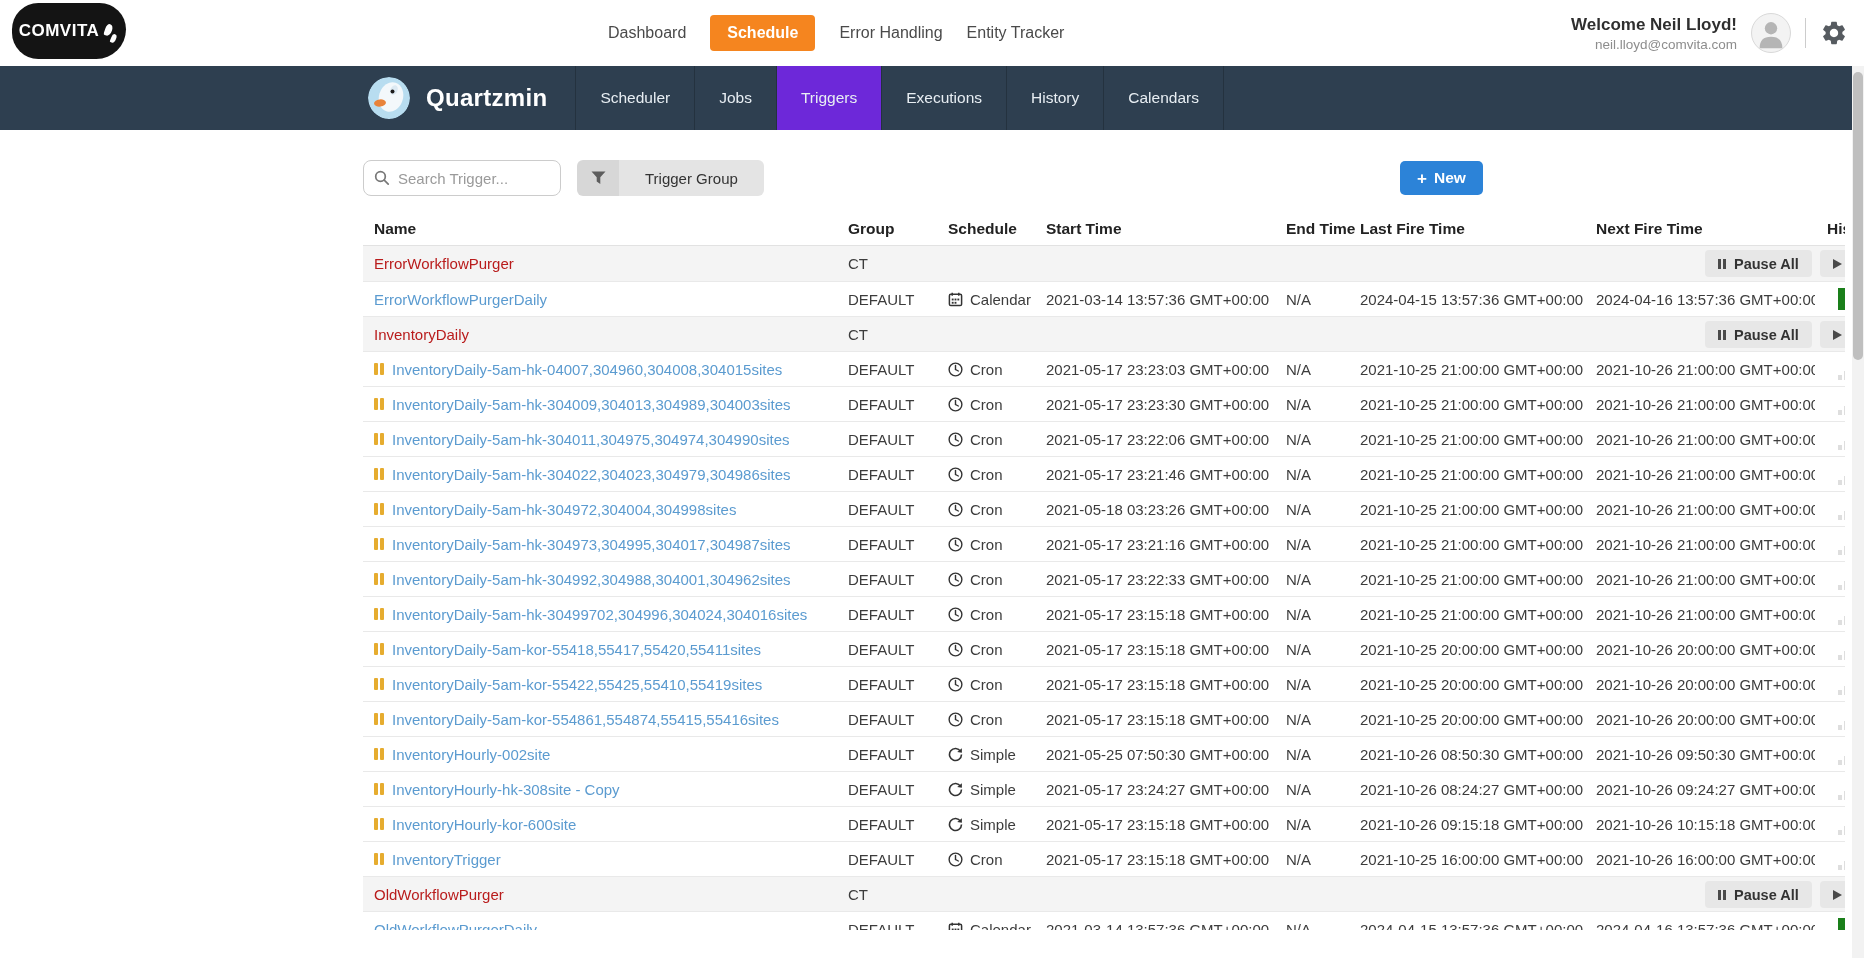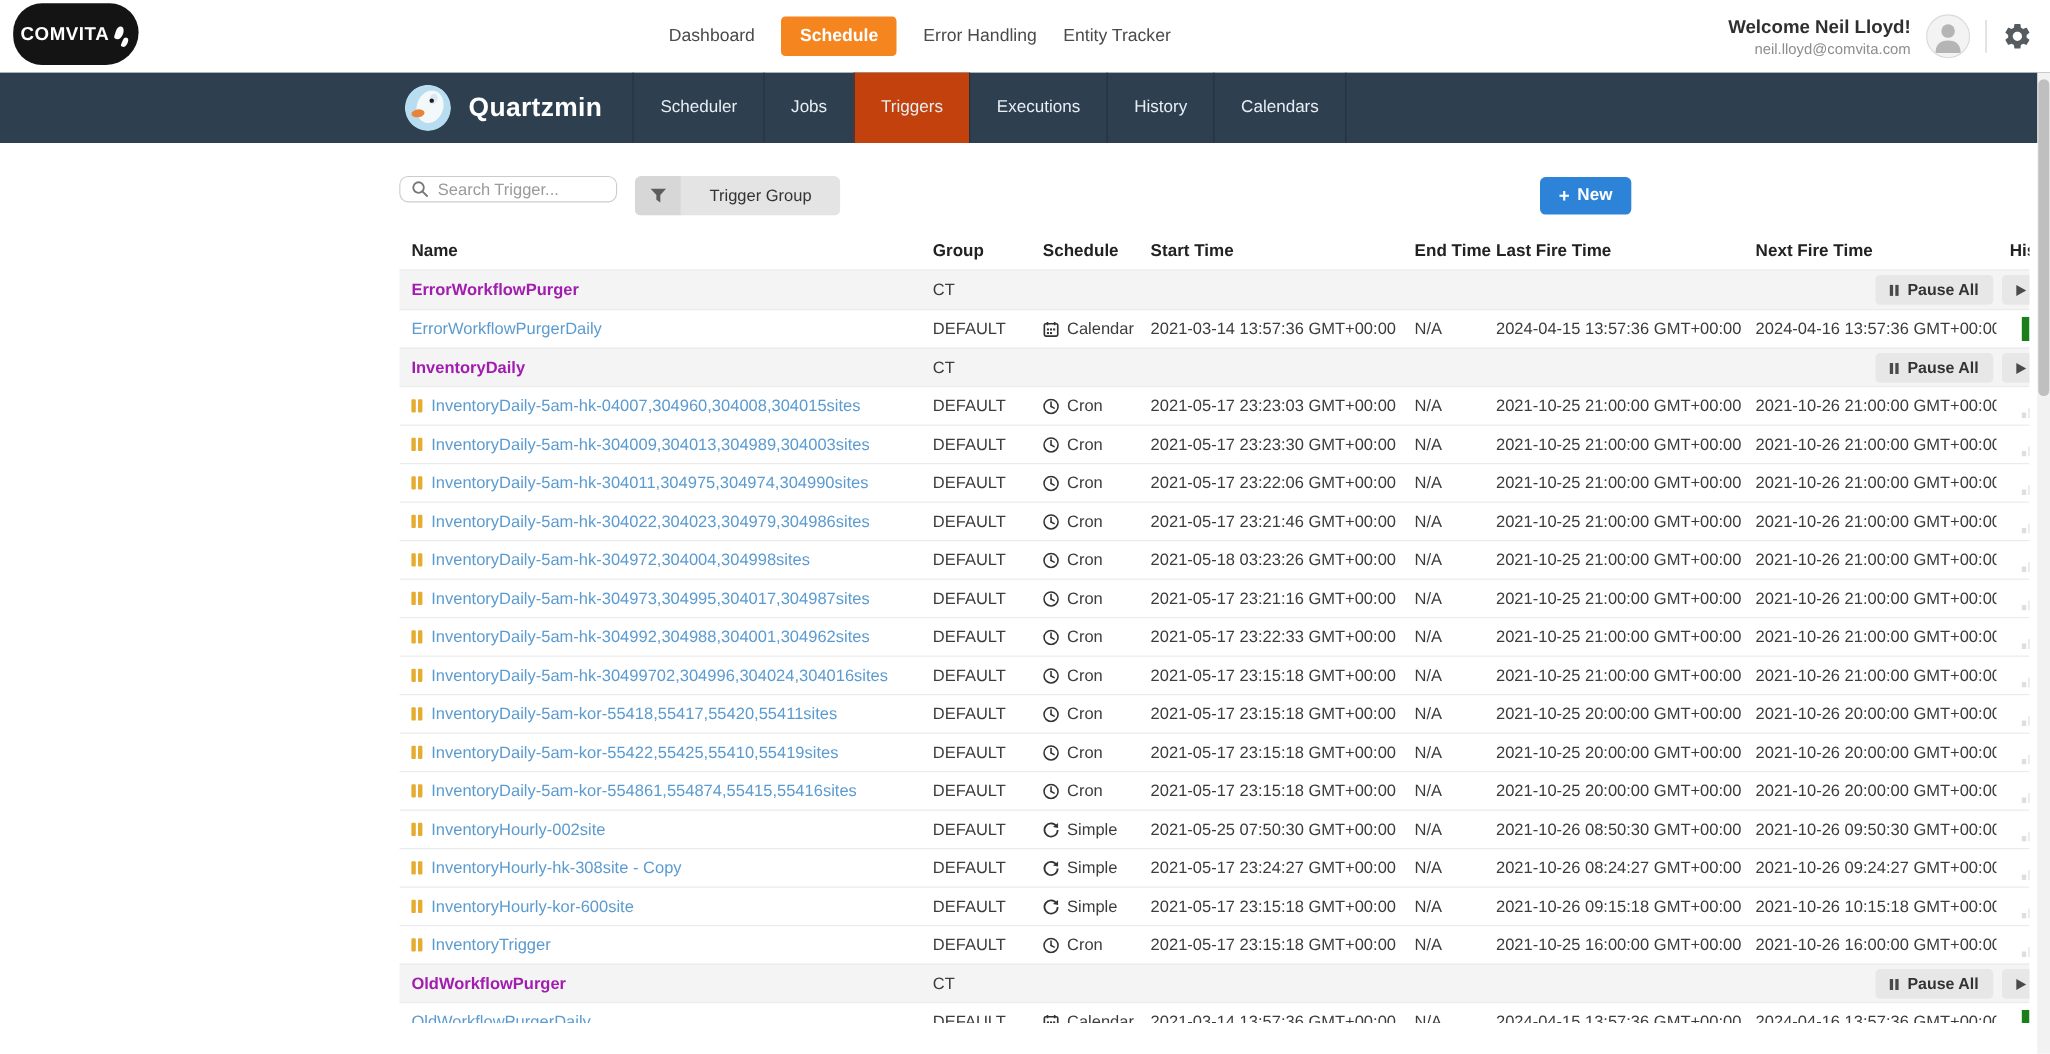--- a/index.html
+++ b/index.html
@@ -31,26 +31,26 @@
 
   
   .quartz-bar { position:relative; height:64px; background:#2e3f50; display:flex; align-items:stretch; }
   .q-brand { display:flex; align-items:center; gap:16px; padding-left:368px; }
   .q-bird { width:42px; height:42px; border-radius:50%; }
   .q-title { color:#fff; font-size:24px; font-weight:bold; letter-spacing:.3px; padding-right:28px; }
   .q-nav { display:flex; align-items:stretch; }
   .q-nav .q-item { display:flex; align-items:center; padding:0 24px; color:#e8eef3; font-size:15.5px;
     border-left:1px solid #24323f; cursor:pointer; text-decoration:none; }
   .q-nav .q-item:last-child { border-right:1px solid #24323f; }
-  .q-nav .q-item.active { background:#c2410c; }
+  .q-nav .q-item.active { background:#6d28d9; }
 
   
   .content { position:relative; height:800px; overflow:hidden; background:#fff; padding-left:363px; }
   .toolbar { position:relative; margin-top:30px; height:36px; }
-  .search-box { position:absolute; left:0; top:0; width:198px; height:24px; border:1px solid #ccc;
+  .search-box { position:absolute; left:0; top:0; width:198px; height:36px; border:1px solid #ccc;
     border-radius:8px; background:#fff; display:flex; align-items:center; padding-left:10px; gap:8px; }
   .search-box input { border:none; outline:none; font-size:15px; color:#444; width:150px;
     font-family:inherit; }
   .search-box input::placeholder { color:#9a9a9a; }
   .filter-group { position:absolute; left:214px; top:0; height:36px; display:flex; border-radius:6px;
     overflow:hidden; cursor:pointer; }
   .filter-seg { width:42px; background:#d7d7d7; display:flex; align-items:center; justify-content:center; }
   .filter-label { background:#e4e4e4; display:flex; align-items:center; padding:0 26px; font-size:15px; color:#333; }
   .btn-new { position:absolute; left:1037px; top:1px; height:34px; background:#2c83d8; color:#fff;
     border:none; border-radius:5px; font-size:15.5px; font-weight:bold; padding:0 17px; display:flex;
@@ -61,21 +61,21 @@
   .table-wrap { width:1482px; overflow:hidden; margin-top:16px; }
   .grid-cols { display:grid; grid-template-columns:474px 100px 98px 240px 74px 236px 230px 150px; }
   .thead { height:34px; align-items:center; border-bottom:1px solid #e2e2e2; }
   .thead .th { font-size:15.5px; font-weight:bold; color:#222; padding-left:11px; white-space:nowrap; }
   .trow { height:35px; align-items:center; border-top:1px solid #e9e9e9; position:relative; background:#fff; }
   #rows .trow:first-child { border-top:none; }
   .trow.group { background:#f4f4f4; }
   .cell { font-size:15px; color:#3c3c3c; padding-left:11px; white-space:nowrap; overflow:hidden; }
   .cell.name { display:flex; align-items:center; gap:8px; overflow:visible; }
   a.trigger-link { color:#5b9bd0; text-decoration:none; cursor:pointer; }
-  a.group-link { color:#a21caf; font-weight:700; text-decoration:none; cursor:pointer; }
+  a.group-link { color:#b91c1c; font-weight:400; text-decoration:none; cursor:pointer; }
   .paused-bars { display:inline-flex; gap:2px; flex:none; }
   .paused-bars i { width:4px; height:12px; background:#e6ac2f; border-radius:1px; }
   .sched { display:flex; align-items:center; gap:7px; }
   .sched svg { flex:none; }
   .group-actions { position:absolute; left:1342px; top:4px; display:flex; gap:8px; }
   .ga-btn { height:27px; background:#e7e7e7; border:none; border-radius:4px; font-size:14.5px; color:#333;
     display:flex; align-items:center; gap:8px; padding:0 13px; cursor:pointer; white-space:nowrap;
     font-family:inherit;font-weight:bold; }
   .pause-ico { display:inline-flex; gap:2px; }
   .pause-ico i { width:3px; height:10px; background:#4a4a4a; }

